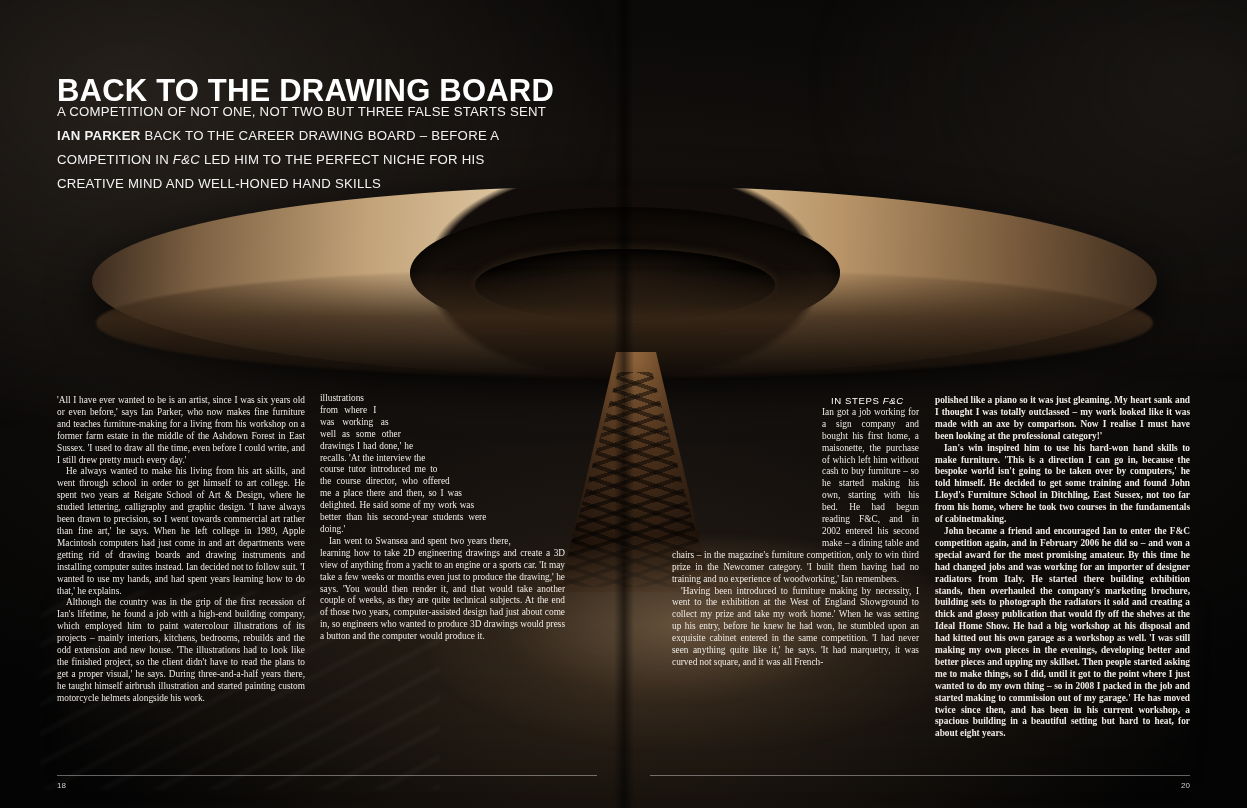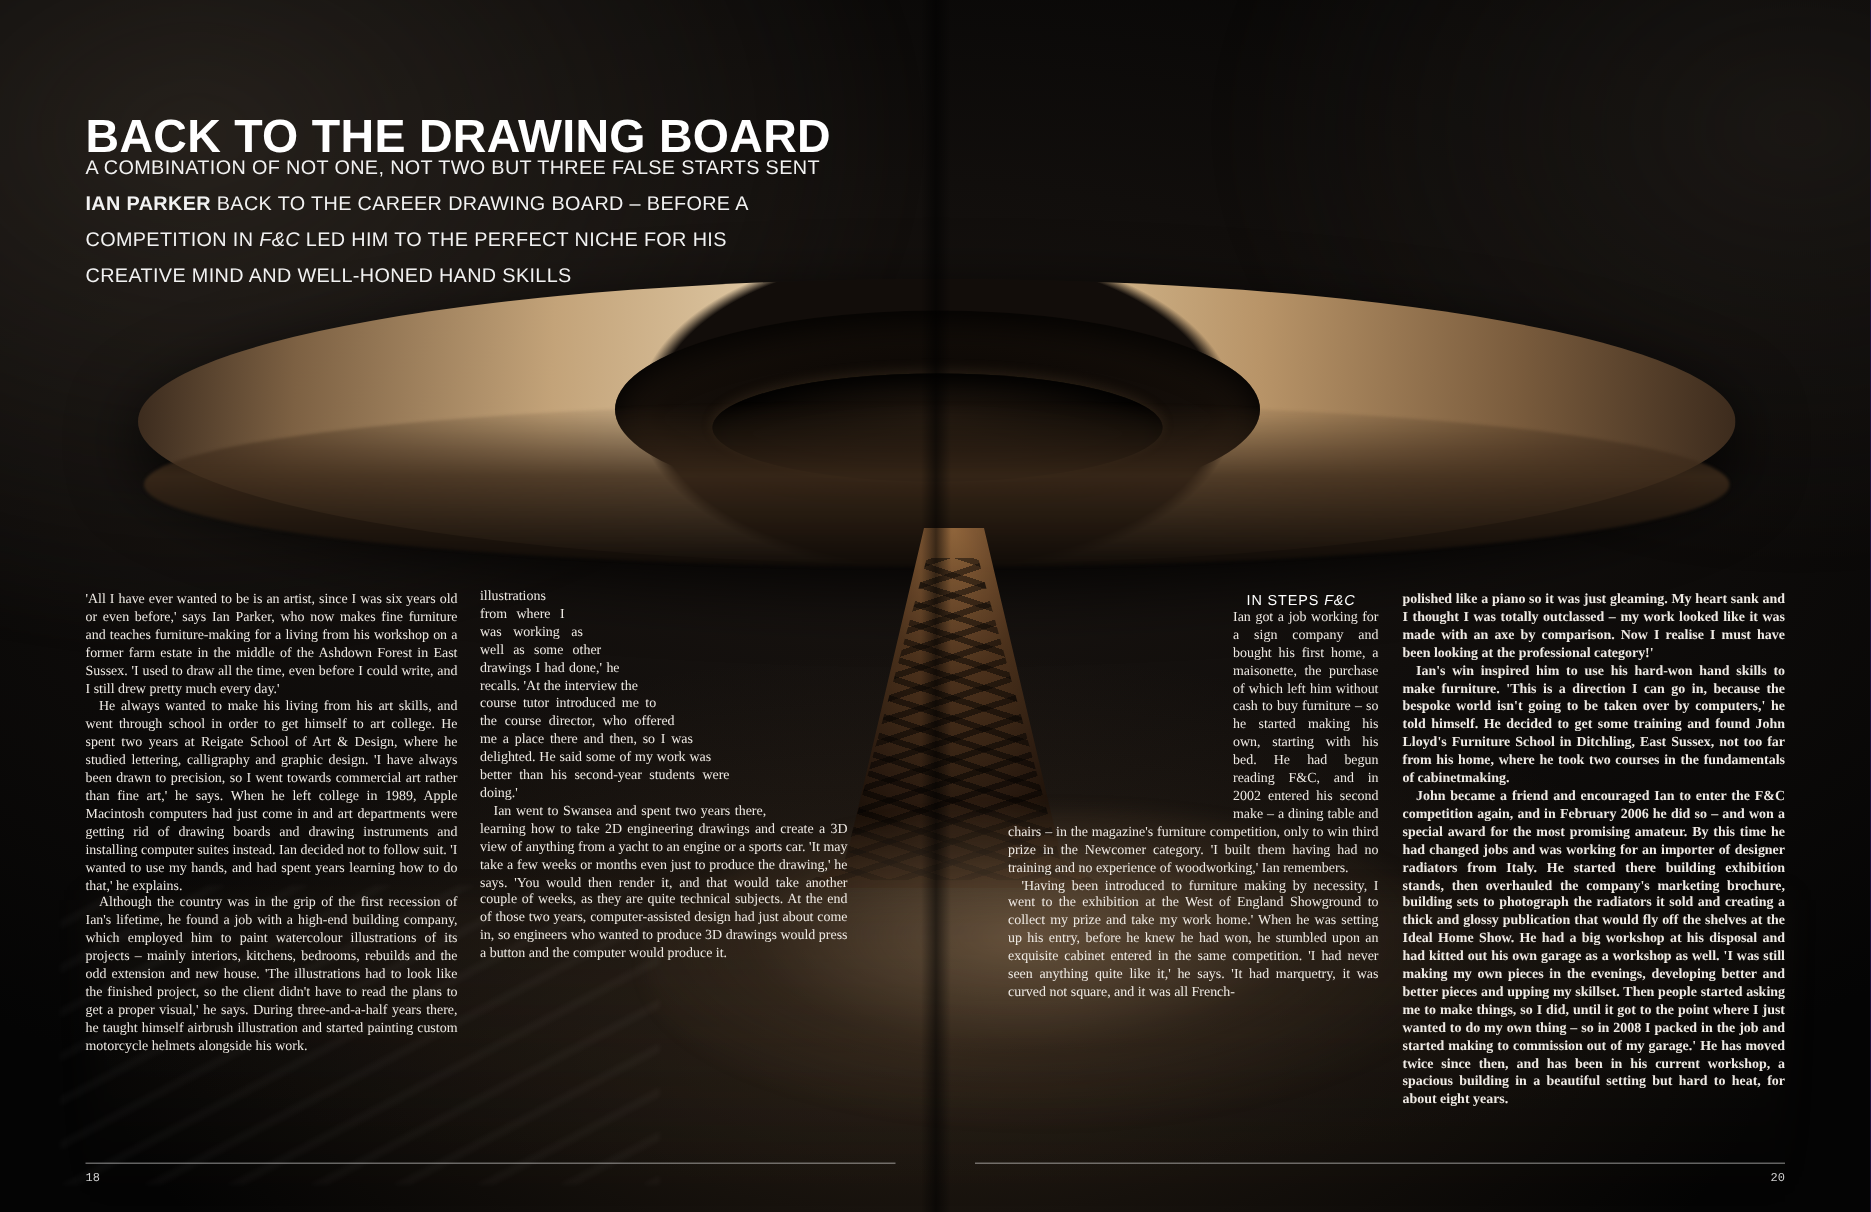--- a/index.html
+++ b/index.html
@@ -186,21 +186,21 @@
     letter-spacing: .6px;
     margin: 0 0 3px 0;
     text-indent: 0;
     color: #ffffff;
   }
   .crosshead i { font-style: italic; }
 
   .folio {
     position: absolute;
     bottom: 18px;
-    font-family: Liberation Mono, monospace;
+    font-family: Liberation Sans, sans-serif;
     font-size: 8px;
     color: #cfcfcf;
   }
   #folio-left { left: 57px; }
   #folio-right { right: 57px; }
   .rule {
     position: absolute;
     bottom: 32px;
     height: 1px;
     background: rgba(255,255,255,0.38);
@@ -236,21 +236,21 @@
     <div class="shadow-left"></div>
   </div>
 
   <div class="gutter-shadow"></div>
 
   <div class="layer">
 
     <h1 class="headline">BACK TO THE DRAWING BOARD</h1>
 
     <div class="standfirst">
-      <span>A COMBINATION OF NOT ONE, NOT TWO BUT THREE FALSE STARTS SENT</span><br>
+      <span>A COMPETITION OF NOT ONE, NOT TWO BUT THREE FALSE STARTS SENT</span><br>
       <b>IAN PARKER</b><span> BACK TO THE CAREER DRAWING BOARD – BEFORE A</span><br>
       <span>COMPETITION IN </span><i>F&amp;C</i><span> LED HIM TO THE PERFECT NICHE FOR HIS</span><br>
       <span>CREATIVE MIND AND WELL-HONED HAND SKILLS</span>
     </div>
 
     <div class="col" id="col1">
       <p class="first">'All I have ever wanted to be is an artist, since I was six years old or even before,' says Ian Parker, who now makes fine furniture and teaches furniture-making for a living from his workshop on a former farm estate in the middle of the Ashdown Forest in East Sussex. 'I used to draw all the time, even before I could write, and I still drew pretty much every day.'</p>
       <p>He always wanted to make his living from his art skills, and went through school in order to get himself to art college. He spent two years at Reigate School of Art &amp; Design, where he studied lettering, calligraphy and graphic design. 'I have always been drawn to precision, so I went towards commercial art rather than fine art,' he says. When he left college in 1989, Apple Macintosh computers had just come in and art departments were getting rid of drawing boards and drawing instruments and installing computer suites instead. Ian decided not to follow suit. 'I wanted to use my hands, and had spent years learning how to do that,' he explains.</p>
       <p>Although the country was in the grip of the first recession of Ian's lifetime, he found a job with a high-end building company, which employed him to paint watercolour illustrations of its projects – mainly interiors, kitchens, bedrooms, rebuilds and the odd extension and new house. 'The illustrations had to look like the finished project, so the client didn't have to read the plans to get a proper visual,' he says. During three-and-a-half years there, he taught himself airbrush illustration and started painting custom motorcycle helmets alongside his work.</p>
     </div>

